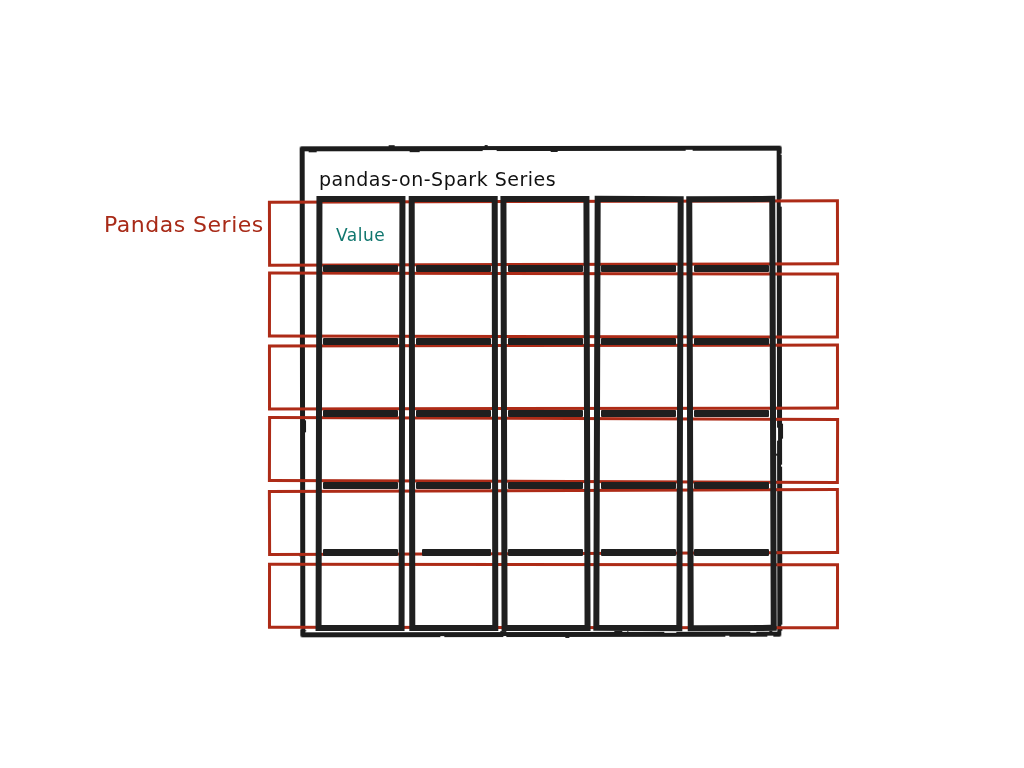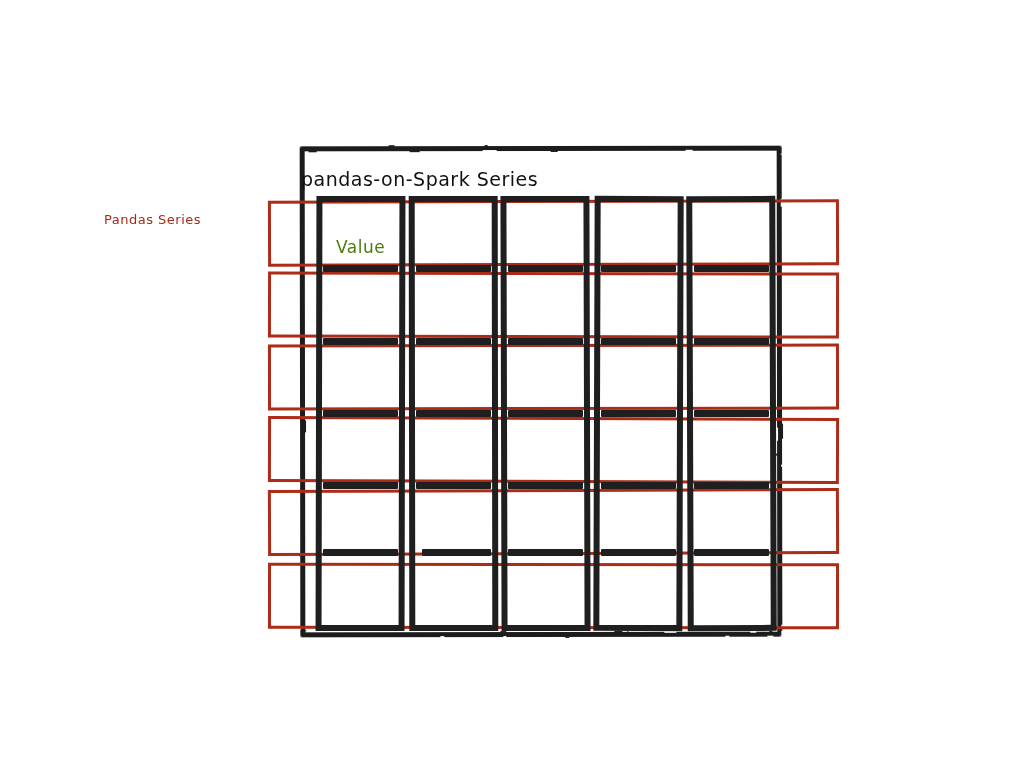--- a/index.html
+++ b/index.html
@@ -23,36 +23,35 @@
     font-family: "DejaVu Sans", sans-serif;
     letter-spacing: 0.5px;
   }
   .label-dataframe {
     left: 305px;
     top: 117px;
     font-size: 19px;
     color: #111111;
   }
   .label-series {
-    left: 301px;
+    left: 319px;
     top: 168px;
     font-size: 19px;
     color: #111111;
   }
   .label-value {
     left: 336px;
     top: 225px;
     font-size: 17px;
-    color: #4d7c0f;
-    margin-top: 12px;
+    color: #0f766e;
   }
   .label-pandas-series {
     left: 104px;
     top: 212px;
-    font-size: 13px;
+    font-size: 22px;
     color: #a82a17;
   }
 
   
   .df-box {
     position: absolute;
     left: 300px;
     top: 146px;
     width: 482px;
     height: 491px;

